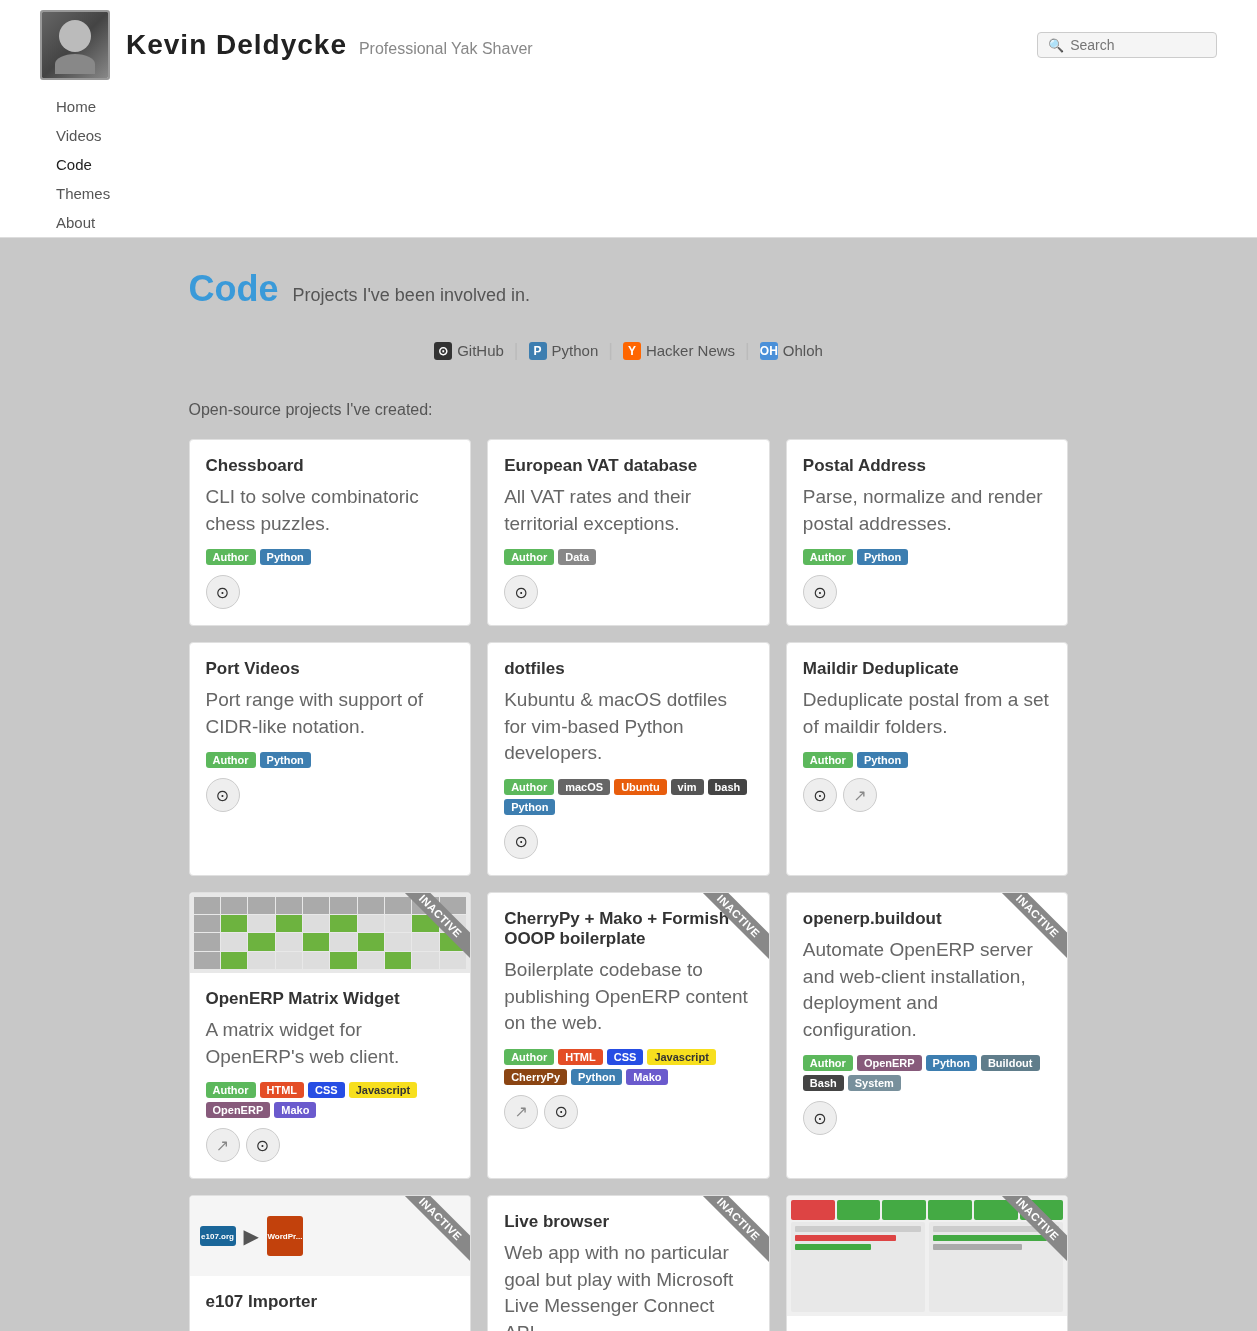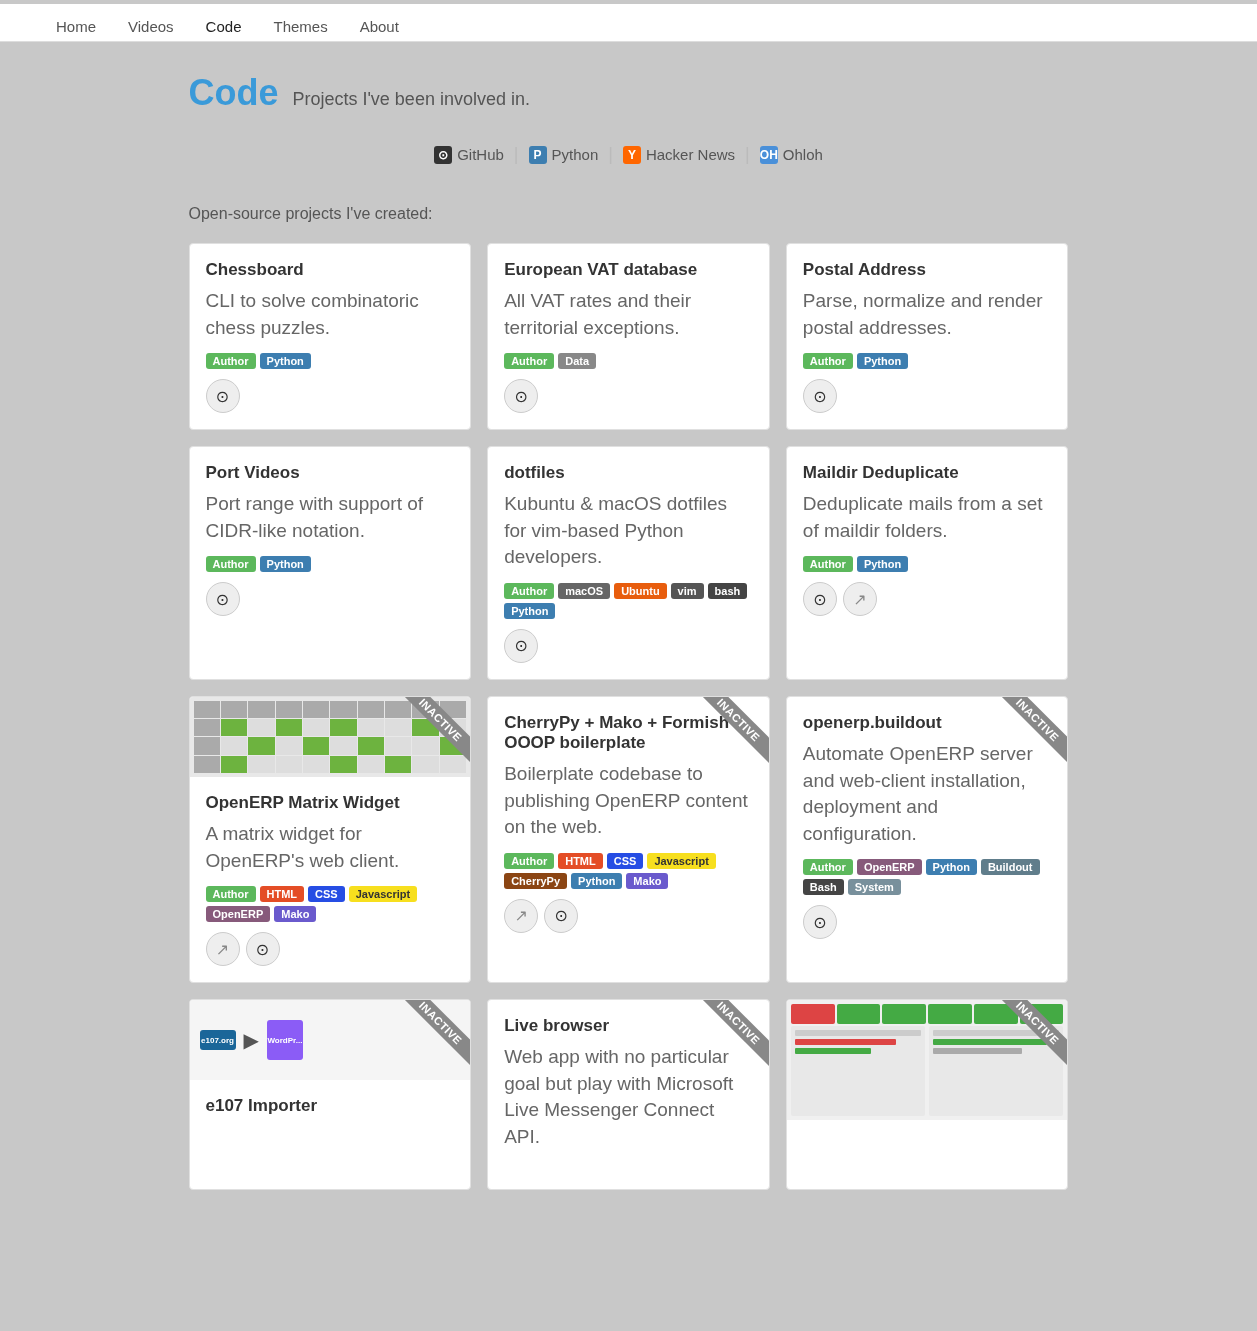--- a/index.html
+++ b/index.html
@@ -73,20 +73,21 @@
     }
     #nav {
       display: flex;
       align-items: center;
       padding: 8px 0 0 0;
       margin-top: 4px;
     }
     #nav-left {
       display: flex;
       gap: 0;
+      flex-direction: column;
     }
     .nav-item {
       padding: 6px 16px;
       color: #555;
       text-decoration: none;
       font-size: 15px;
       cursor: pointer;
       border-radius: 3px 3px 0 0;
     }
     .nav-item.active { color: #222; font-weight: 500; }
@@ -317,20 +318,38 @@
       justify-content: center;
       font-size: 9px;
       font-weight: bold;
       color: #fff;
     }
   </style>
 </head>
 <body>
 
 <div id="header">
+  <div id="header-inner">
+    <div id="avatar">
+      <div id="avatar-img">
+        <div class="face-shape">
+          <div class="face-head"></div>
+          <div class="face-body"></div>
+        </div>
+      </div>
+    </div>
+    <div id="header-text">
+      <span id="site-name">Kevin Deldycke</span>
+      <span id="site-tagline">Professional Yak Shaver</span>
+    </div>
+    <div id="search-box" style="margin-left: auto; align-self: center;">
+      <div id="search-icon-wrap">🔍</div>
+      <input type="text" id="search-input" placeholder="Search" style="">
+    </div>
+  </div>
   <nav id="nav">
     <div id="nav-left">
       <a class="nav-item">Home</a>
       <a class="nav-item">Videos</a>
       <a class="nav-item active">Code</a>
       <a class="nav-item">Themes</a>
       <a class="nav-item">About</a>
     </div>
   </nav>
 </div>
@@ -437,21 +456,21 @@
         </div>
         <div class="icons-row">
           <div class="project-icon github-circle">⊙</div>
         </div>
       </div>
     </div>
 
     <div class="project-card">
       <div class="project-card-body">
         <div class="project-title">Maildir Deduplicate</div>
-        <div class="project-desc">Deduplicate mails from a set of maildir folders.</div>
+        <div class="project-desc">Deduplicate postal from a set of maildir folders.</div>
         <div class="tags">
           <span class="tag tag-author">Author</span>
           <span class="tag tag-python">Python</span>
         </div>
         <div class="icons-row">
           <div class="project-icon github-circle">⊙</div>
           <div class="project-icon share-circle">↗</div>
         </div>
       </div>
     </div>
@@ -560,21 +579,21 @@
           <div class="project-icon github-circle">⊙</div>
         </div>
       </div>
     </div>
 
     <div class="project-card" style="overflow:hidden; position:relative;">
       <div class="card-thumb" style="height:80px;">
         <div class="e107-thumb" style="display:flex; align-items:center; gap:8px; padding:0 10px; height:100%; background:#f5f5f5;">
           <div class="e107-logo" style="font-size:8px; padding:2px 4px; background:#1a6699; color:#fff; border-radius:3px; white-space:nowrap;">e107.org</div>
           <span class="arrow-right" style="font-size:20px; color:#555;">▶</span>
-          <div class="wp-logo" style="font-size:8px; padding:20px 4px; background:#8b5cf6; color:#fff; border-radius:3px;">WordPr...</div>
+          <div class="wp-logo" style="font-size:8px; padding:20px 4px; background:#c2410c; color:#fff; border-radius:3px;">WordPr...</div>
         </div>
       </div>
       <div class="inactive-ribbon">Inactive</div>
       <div class="project-card-body">
         <div class="project-title">e107 Importer</div>
         <div class="project-desc"></div>
         <div class="tags"></div>
       </div>
     </div>
 

